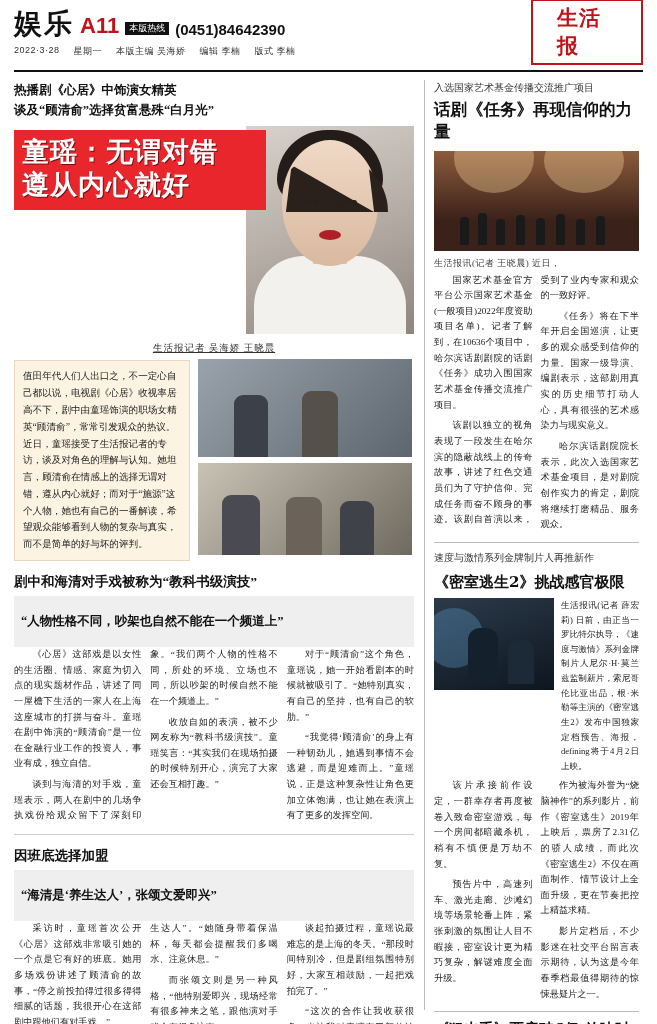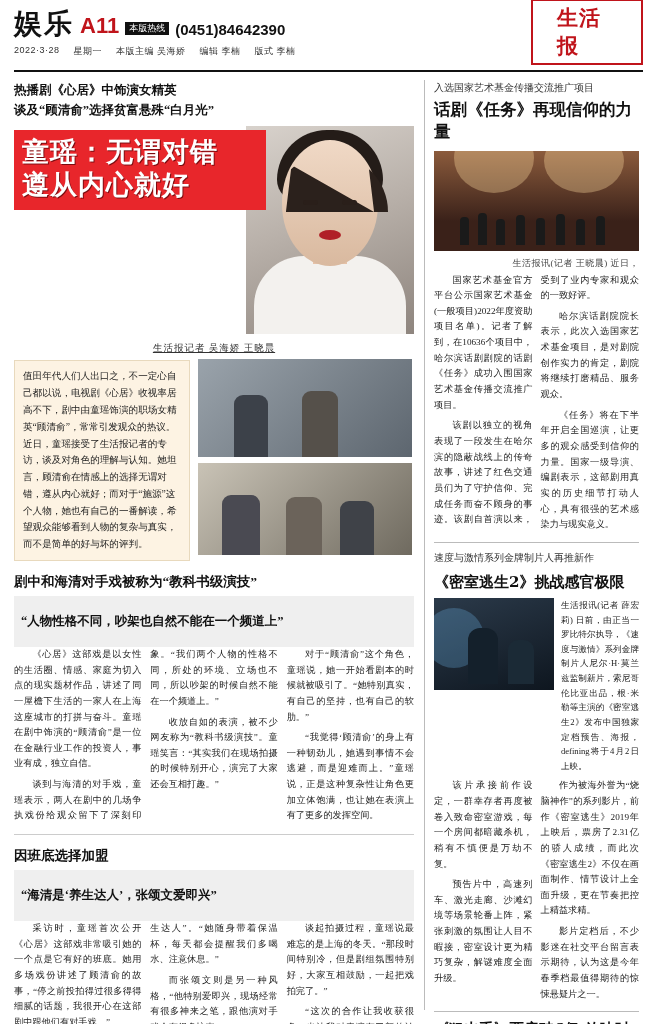--- a/index.html
+++ b/index.html
@@ -127,21 +127,21 @@
   .r-kicker { font-size:10px; color:#333; line-height:1.6; }
   .r-head {
     font-size:16.5px; font-weight:bold; line-height:1.35; margin:3px 0 7px 0;
     font-family:"DejaVu Serif", serif;
   }
   .r-photo { height:100px; background:linear-gradient(160deg,#6d4a3b,#2d1d18); position:relative; overflow:hidden; margin-bottom:6px; }
   .r-photo.stage { background:linear-gradient(180deg,#8b5b3c 0%,#3a2119 70%); }
   .r-photo.dark { background:linear-gradient(160deg,#2b3a4a,#0e161f); height:92px; }
   .spot { position:absolute; border-radius:50%; background:rgba(255,220,160,.35); }
   .pfig { position:absolute; bottom:6px; width:9px; height:28px; background:#1a1a1a; border-radius:4px 4px 0 0; }
-  .r-by { font-size:9px; text-align:right; color:#444; margin:4px 0 3px; letter-spacing:.5px; }
+  .r-by { font-size:9px; text-align:left; color:#444; margin:4px 0 3px; letter-spacing:.5px; }
   .r-body { font-size:9.2px; line-height:1.7; text-align:justify; color:#222; }
   .r-body p { margin:0 0 5px 0; text-indent:2em; }
   .r-two { column-count:2; column-gap:8px; }
   .r-head2 { font-size:15px; font-weight:bold; line-height:1.35; margin:6px 0 6px 0; font-family:"DejaVu Serif", serif; }
   .r-divider { height:1px; background:#bbb; margin:9px 0 7px; }
 </style>
 </head>
 <body>
 
 <div class="page">
@@ -244,22 +244,22 @@
             <div class="pfig" style="left:82px;height:30px;"></div>
           <div class="pfig" style="left:102px;height:27px;"></div>
             <div class="pfig" style="left:122px;height:31px;"></div>
           <div class="pfig" style="left:142px;height:26px;"></div>
             <div class="pfig" style="left:162px;height:29px;"></div>
         </div>
         <div class="r-by">生活报讯(记者 王晓晨) 近日，</div>
         <div class="r-body r-two">
           <p>国家艺术基金官方平台公示国家艺术基金(一般项目)2022年度资助项目名单)。记者了解到，在10636个项目中，哈尔滨话剧剧院的话剧《任务》成功入围国家艺术基金传播交流推广项目。</p>
           <p>该剧以独立的视角表现了一段发生在哈尔滨的隐蔽战线上的传奇故事，讲述了红色交通员们为了守护信仰、完成任务而奋不顾身的事迹。该剧自首演以来，受到了业内专家和观众的一致好评。</p>
+          <p>《任务》将在下半年开启全国巡演，让更多的观众感受到信仰的力量。国家一级导演、编剧表示，这部剧用真实的历史细节打动人心，具有很强的艺术感染力与现实意义。</p>
           <p>哈尔滨话剧院院长表示，此次入选国家艺术基金项目，是对剧院创作实力的肯定，剧院将继续打磨精品、服务观众。</p>
-          <p>《任务》将在下半年开启全国巡演，让更多的观众感受到信仰的力量。国家一级导演、编剧表示，这部剧用真实的历史细节打动人心，具有很强的艺术感染力与现实意义。</p>
         </div>
       </div>
 
       <div class="r-divider"></div>
 
       <div>
         <div class="r-kicker">速度与激情系列金牌制片人再推新作</div>
         <div class="r-head2">《密室逃生2》挑战感官极限</div>
         <div style="display:flex;gap:7px;">
           <div class="r-photo dark" style="width:120px;">

